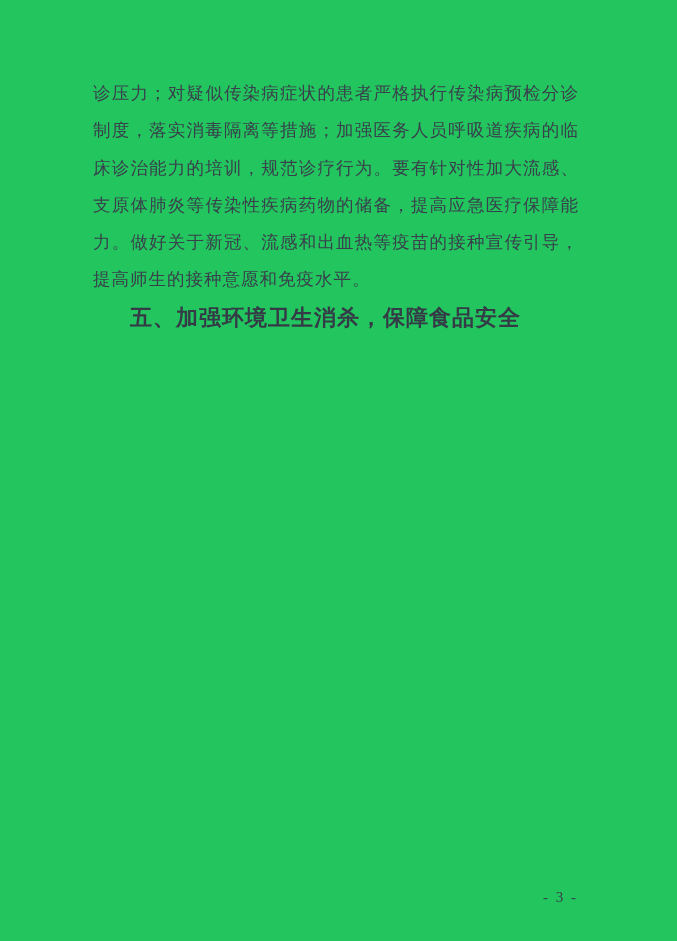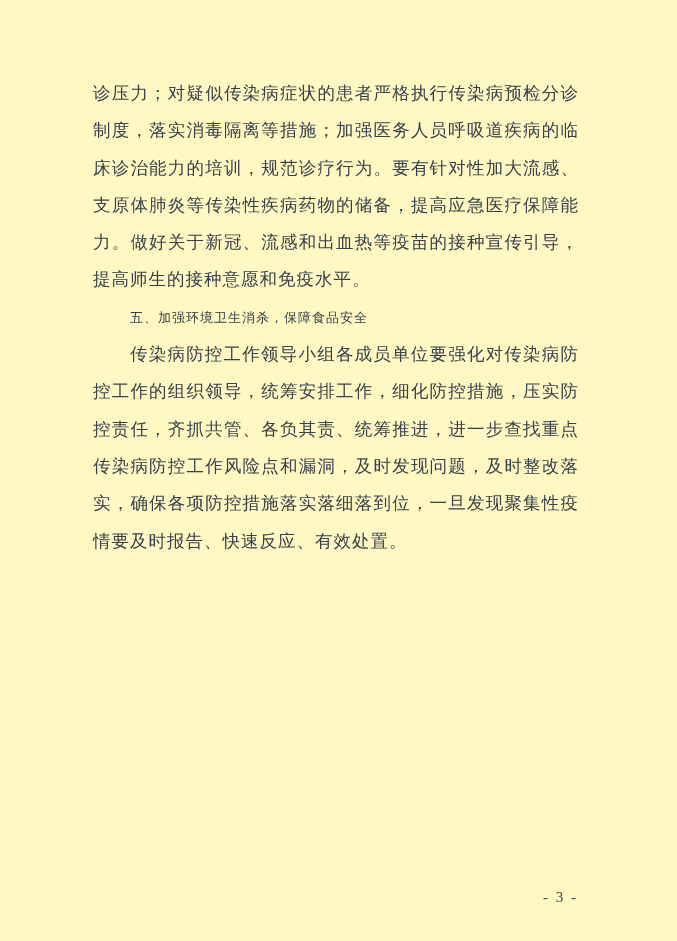--- a/index.html
+++ b/index.html
@@ -5,21 +5,21 @@
   html, body {
     margin: 0;
     padding: 0;
     background: #ffffff;
     font-family: "Liberation Serif", "DejaVu Serif", serif;
   }
   .page {
     position: relative;
     width: 677px;
     height: 941px;
-    background: #fef9c3;
+    background: #22c55e;
     overflow: hidden;
   }
   .content {
     position: absolute;
     left: 93px;
     top: 75px;
     width: 486px;
     color: #39404c;
   }
   .para {
@@ -32,22 +32,22 @@
     text-align-last: left;
     text-indent: 37px;
     word-break: break-all;
   }
   .para.no-indent {
     text-indent: 0;
   }
   .heading {
     margin: 0;
     font-family: "Liberation Sans", "DejaVu Sans", sans-serif;
-    font-weight: 400;
-    font-size: 13px;
+    font-weight: 700;
+    font-size: 22px;
     line-height: 37.3px;
     letter-spacing: 1px;
     text-indent: 37px;
     color: #343b46;
   }
   .page-number {
     position: absolute;
     top: 889px;
     right: 99px;
     font-family: "Liberation Serif", "DejaVu Serif", serif;
@@ -56,16 +56,15 @@
     color: #39404c;
   }
 </style>
 </head>
 <body>
 
 <div class="page">
   <div class="content">
     <p class="para no-indent">诊压力；对疑似传染病症状的患者严格执行传染病预检分诊制度，落实消毒隔离等措施；加强医务人员呼吸道疾病的临床诊治能力的培训，规范诊疗行为。要有针对性加大流感、支原体肺炎等传染性疾病药物的储备，提高应急医疗保障能力。做好关于新冠、流感和出血热等疫苗的接种宣传引导，提高师生的接种意愿和免疫水平。</p>
     <h2 class="heading">五、加强环境卫生消杀，保障食品安全</h2>
-    <p class="para">传染病防控工作领导小组各成员单位要强化对传染病防控工作的组织领导，统筹安排工作，细化防控措施，压实防控责任，齐抓共管、各负其责、统筹推进，进一步查找重点传染病防控工作风险点和漏洞，及时发现问题，及时整改落实，确保各项防控措施落实落细落到位，一旦发现聚集性疫情要及时报告、快速反应、有效处置。</p>
   </div>
   <div class="page-number">- 3 -</div>
 </div>
 
 </body></html>

